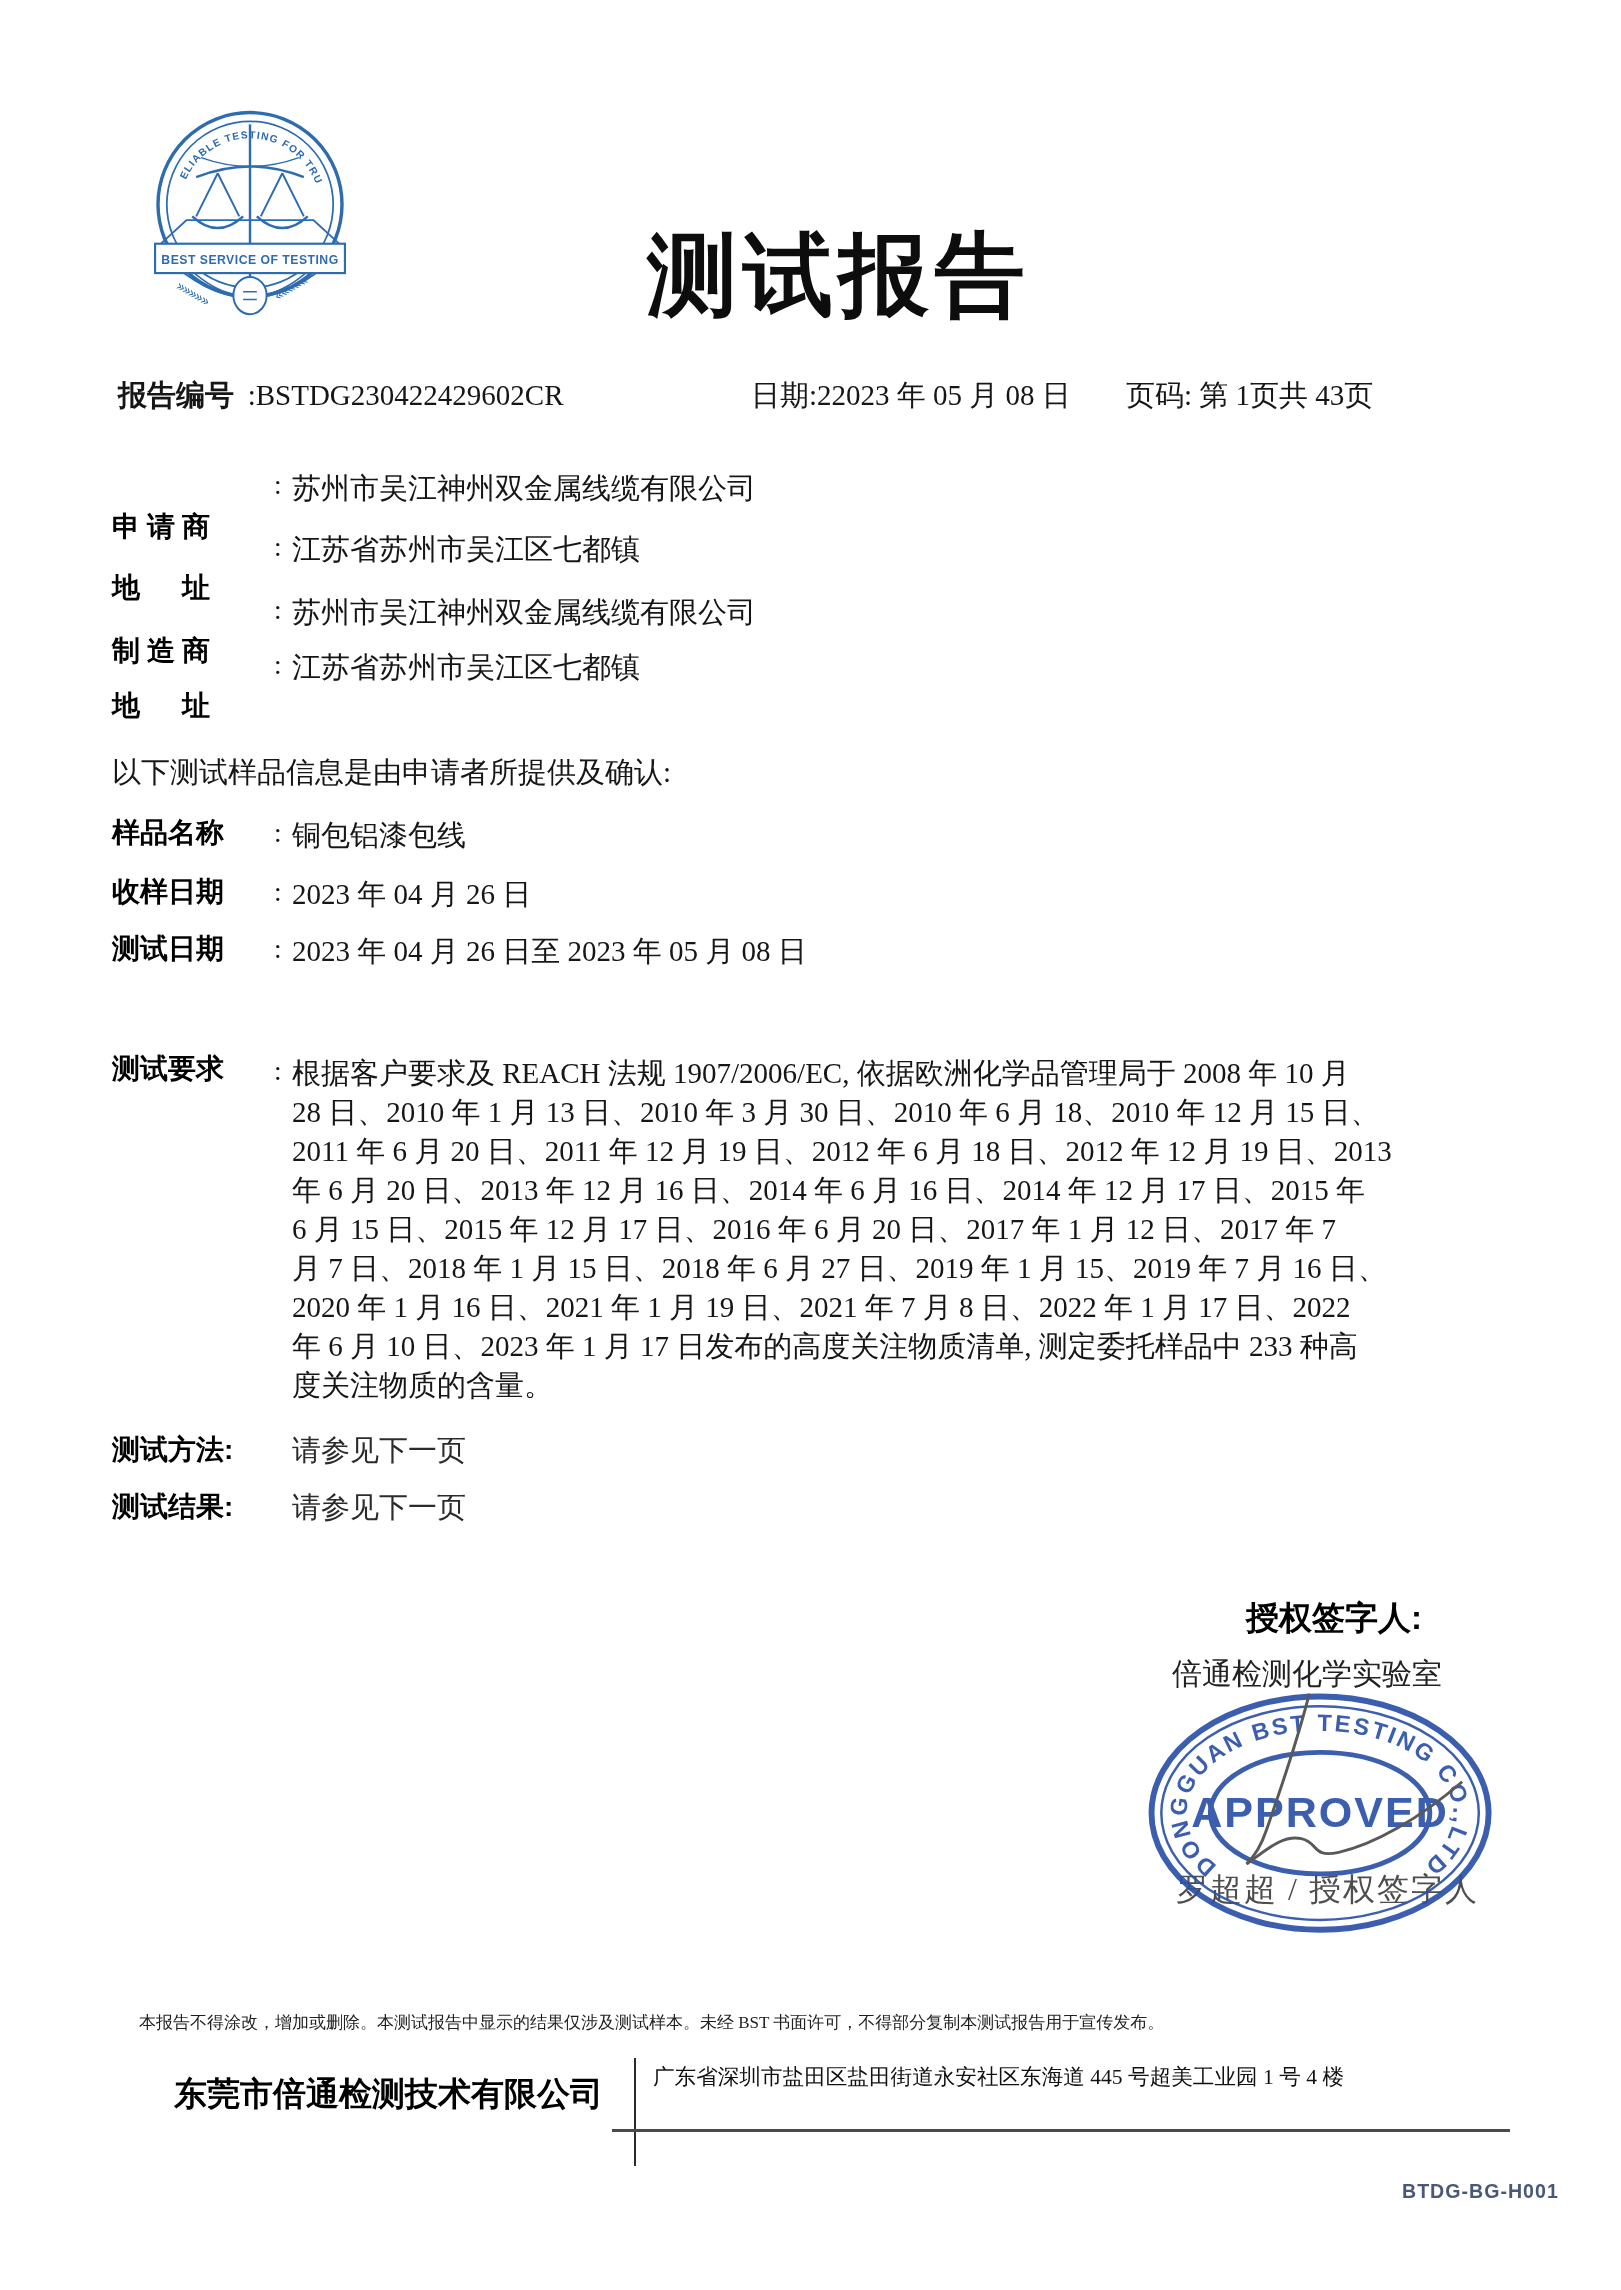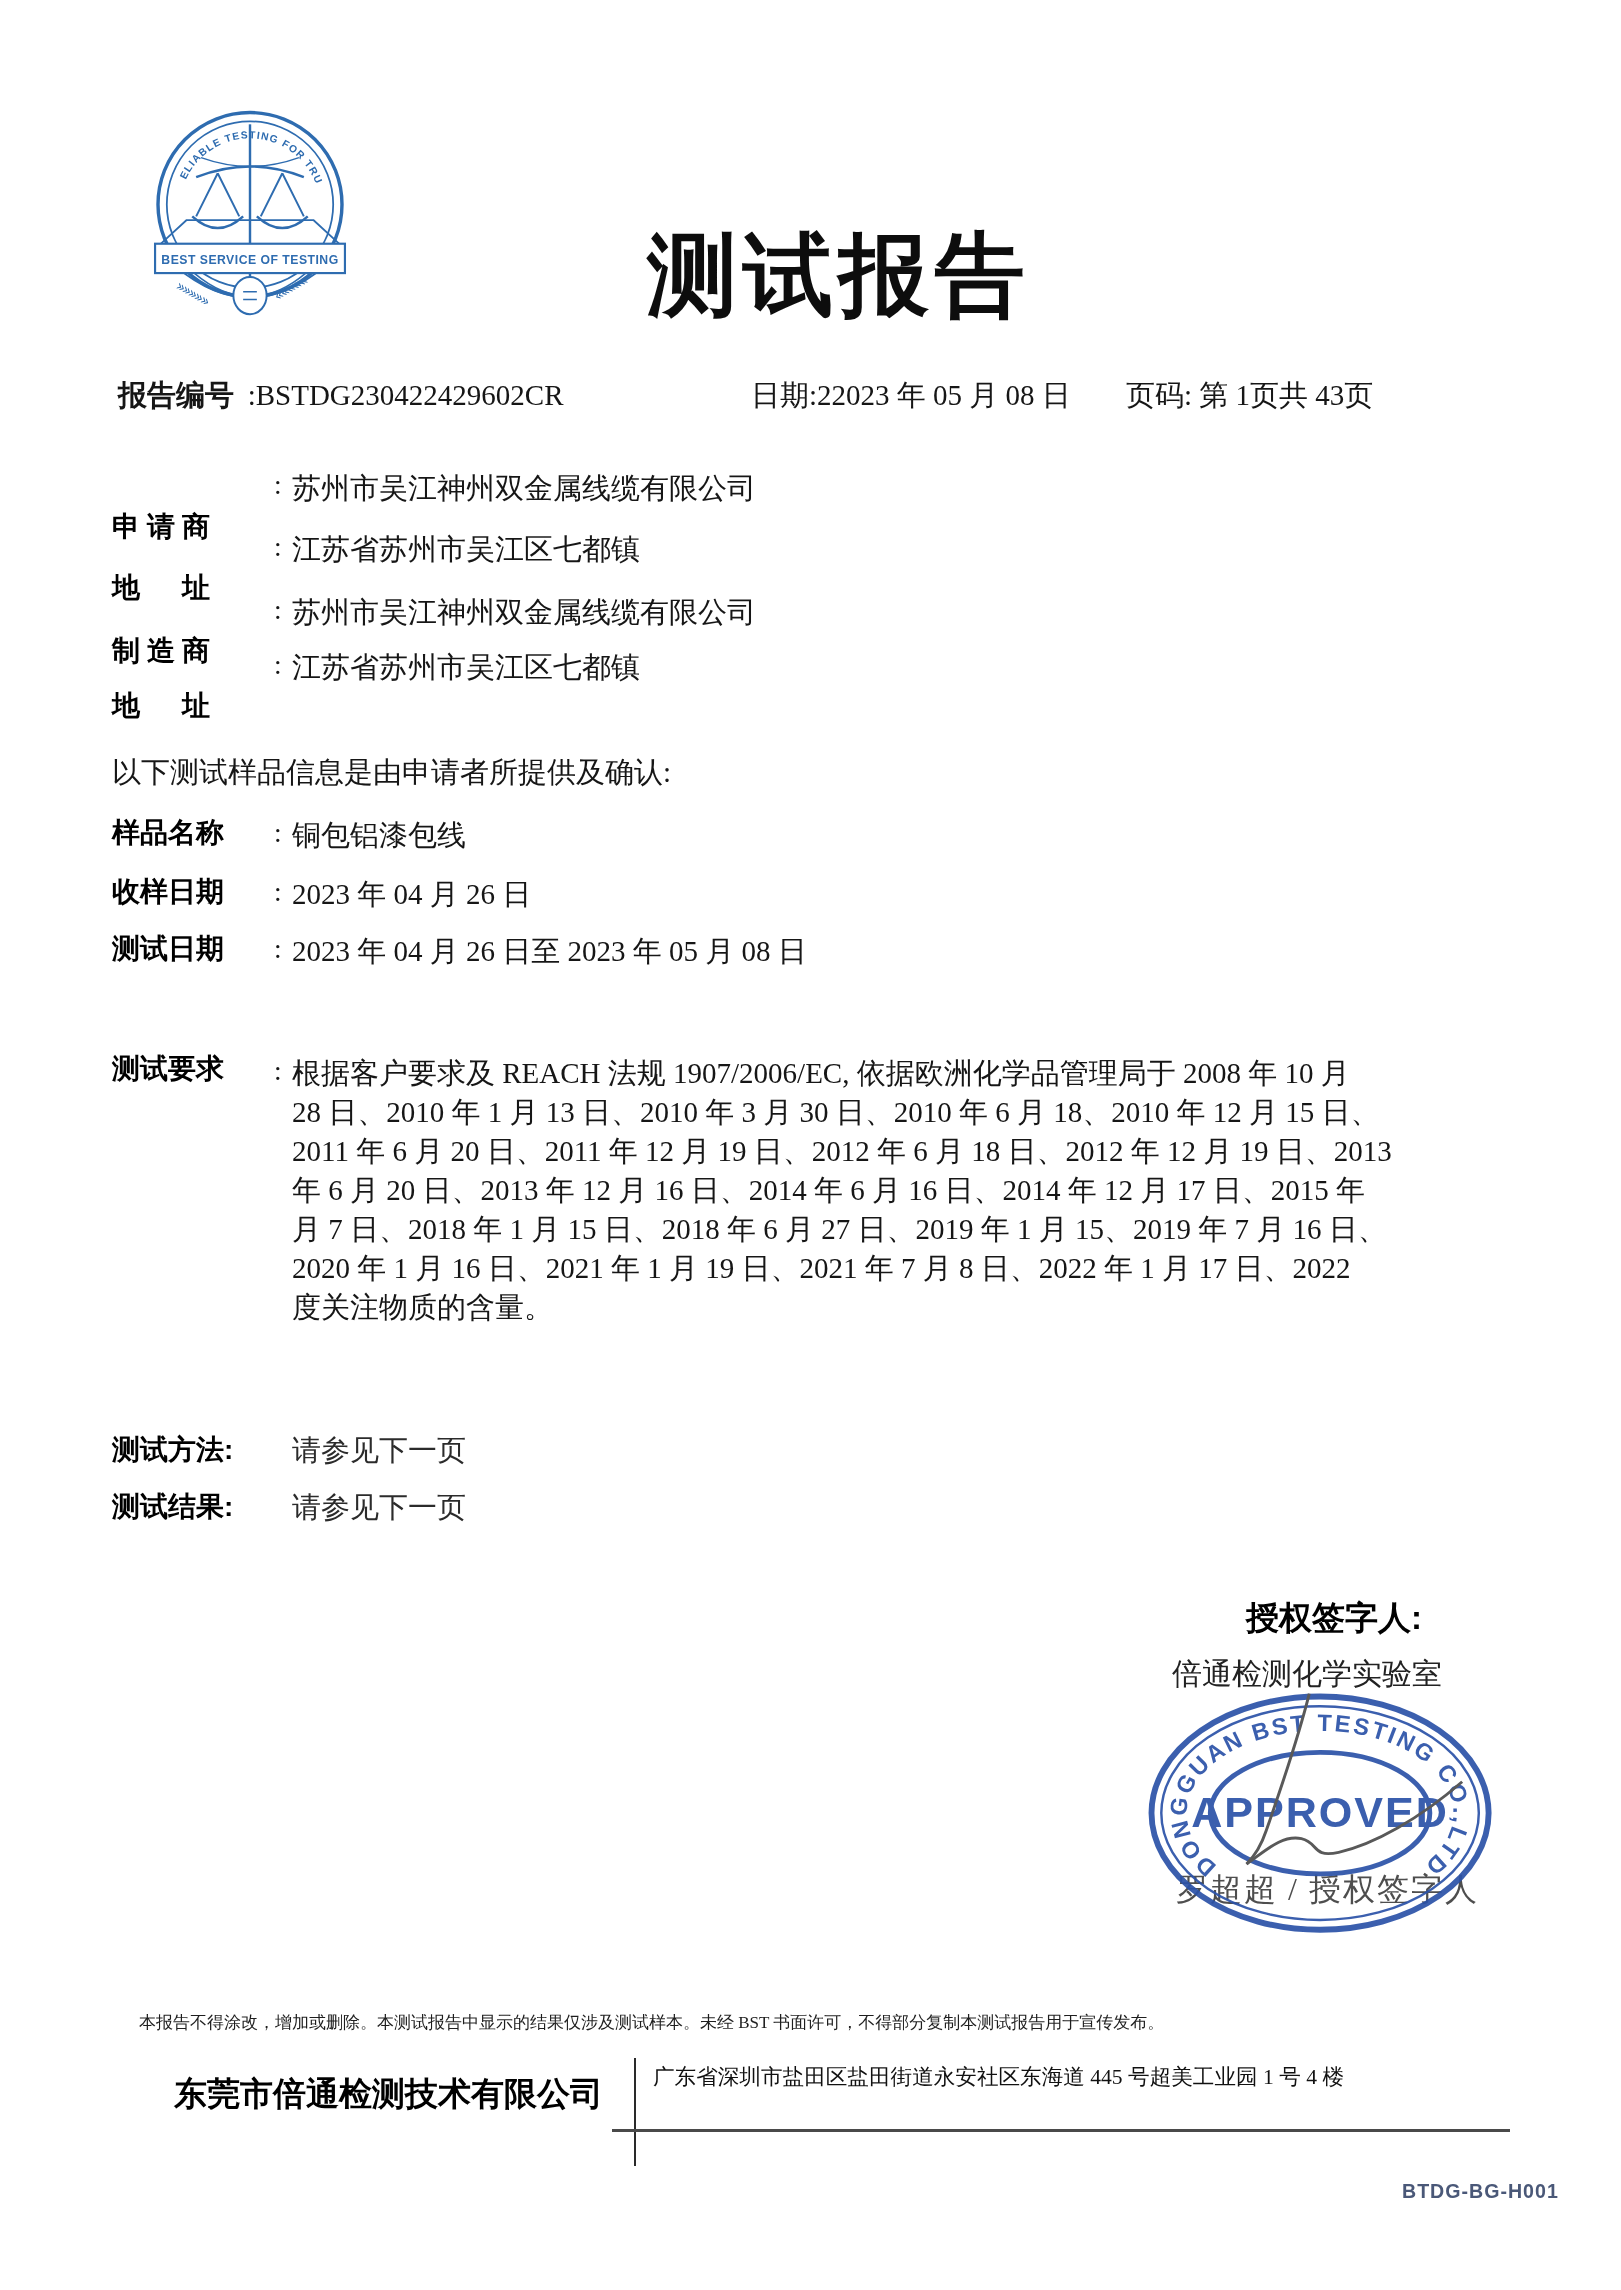--- a/index.html
+++ b/index.html
@@ -127,22 +127,24 @@
   <div class="abs row-colon" style="top:934px">:</div>
   <div class="abs row-value" style="top:932px">2023 年 04 月 26 日至 2023 年 05 月 08 日</div>
 
   <div class="abs row-label w4" style="top:1052px">测试要求</div>
   <div class="abs row-colon" style="top:1056px">:</div>
   <div class="abs req-lines">
     <div>根据客户要求及 REACH 法规 1907/2006/EC, 依据欧洲化学品管理局于 2008 年 10 月</div>
     <div>28 日、2010 年 1 月 13 日、2010 年 3 月 30 日、2010 年 6 月 18、2010 年 12 月 15 日、</div>
     <div>2011 年 6 月 20 日、2011 年 12 月 19 日、2012 年 6 月 18 日、2012 年 12 月 19 日、2013</div>
     <div>年 6 月 20 日、2013 年 12 月 16 日、2014 年 6 月 16 日、2014 年 12 月 17 日、2015 年</div>
+    <div>6 月 15 日、2015 年 12 月 17 日、2016 年 6 月 20 日、2017 年 1 月 12 日、2017 年 7</div>
     <div>月 7 日、2018 年 1 月 15 日、2018 年 6 月 27 日、2019 年 1 月 15、2019 年 7 月 16 日、</div>
     <div>2020 年 1 月 16 日、2021 年 1 月 19 日、2021 年 7 月 8 日、2022 年 1 月 17 日、2022</div>
+    <div>年 6 月 10 日、2023 年 1 月 17 日发布的高度关注物质清单, 测定委托样品中 233 种高</div>
     <div>度关注物质的含量。</div>
   </div>
 
   <div class="abs mr-label" style="top:1431px">测试方法:</div>
   <div class="abs mr-value" style="top:1431px">请参见下一页</div>
   <div class="abs mr-label" style="top:1488px">测试结果:</div>
   <div class="abs mr-value" style="top:1488px">请参见下一页</div>
 
   <div class="abs sig-title">授权签字人:</div>
   <div class="abs sig-lab">倍通检测化学实验室</div>

